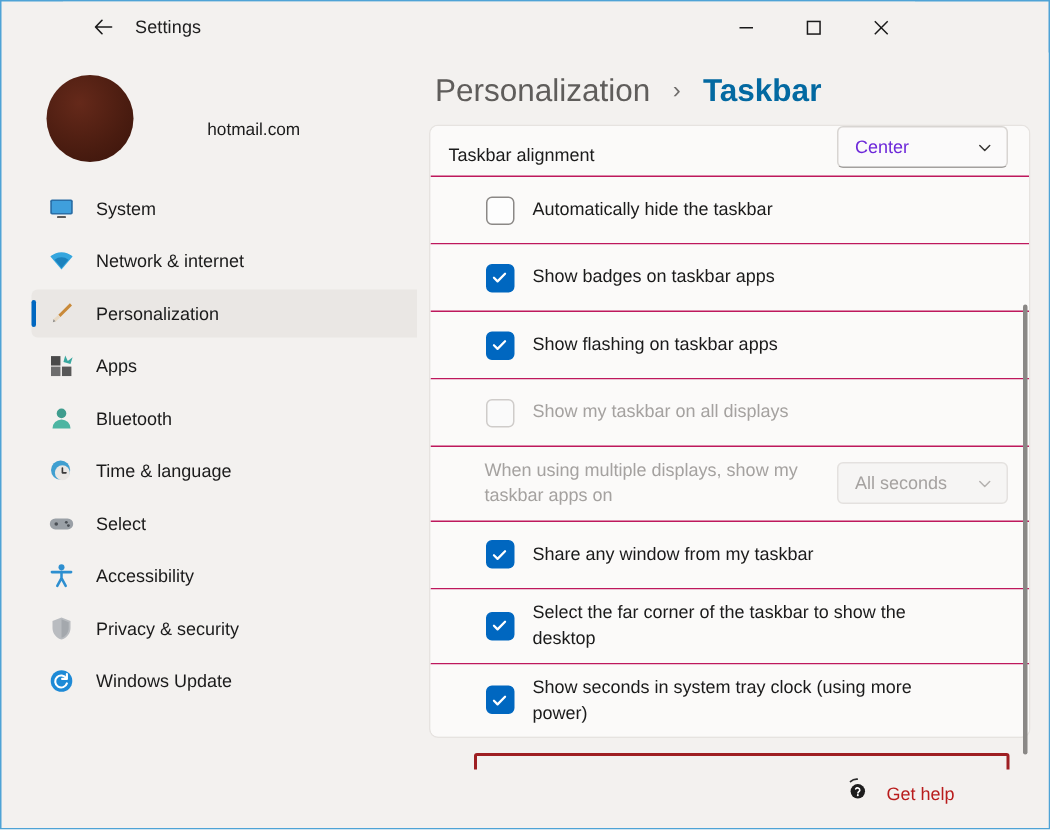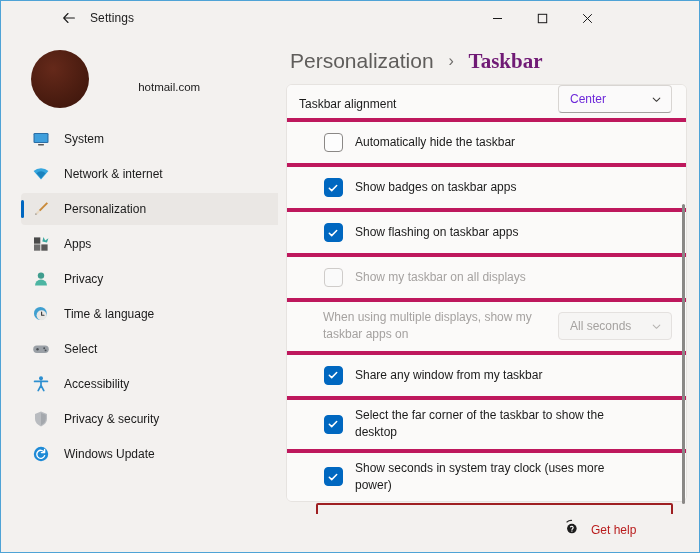--- a/index.html
+++ b/index.html
@@ -174,41 +174,41 @@
     background: #f3f1ef;
     overflow: hidden;
   }
   .breadcrumb {
     padding: 14px 0 10px 12px;
     font-size: 21px;
     white-space: nowrap;
   }
   .bc-parent { color: #5f5d5b; font-weight: 400; }
   .bc-sep { color: #6f6d6b; font-size: 16px; margin: 0 9px; vertical-align: 2px; }
-  .bc-current { color: #701a75; font-weight: 700; font-family: Liberation Serif, serif; }
+  .bc-current { color: #0369a1; font-weight: 700; }
 
   .scrollarea {
     position: relative;
     margin: 0 14px 0 8px;
     height: 430px;
     overflow: hidden;
   }
   .card {
     background: #fbfaf9;
     border: 1px solid #e6e3e0;
     border-radius: 6px;
     overflow: hidden;
   }
   .row {
     position: relative;
     display: flex;
     align-items: center;
     min-height: 45px;
     padding: 7px 14px 7px 12px;
-    border-bottom: 4px solid #be185d;
+    border-bottom: 1px solid #be185d;
     background: #fbfaf9;
   }
   .row:last-child { border-bottom: none; }
   .row.clipped-top {
     min-height: 20px;
     padding-top: 0;
     padding-bottom: 5px;
     align-items: flex-end;
   }
   .row .rowlabel {
@@ -400,21 +400,21 @@
         <span class="navlabel">Apps</span>
       </div>
 
       <div class="navitem">
         <span class="navicon">
           <svg width="18" height="18" viewBox="0 0 18 18">
             <circle cx="9" cy="5.6" r="3.2" fill="#3f9d8e"></circle>
             <path d="M3 15.6 A6 6 0 0 1 15 15.6 Z" fill="#4cb5a2"></path>
           </svg>
         </span>
-        <span class="navlabel">Privacy</span>
+        <span class="navlabel">Bluetooth</span>
       </div>
 
       <div class="navitem">
         <span class="navicon">
           <svg width="18" height="18" viewBox="0 0 18 18">
             <circle cx="8.4" cy="8.4" r="6.4" fill="#3f9fd0"></circle>
             <circle cx="9.6" cy="10.2" r="5" fill="#e9e7e4"></circle>
             <path d="M9.6 7 V10.2 H12" fill="none" stroke="#3a3a3a" stroke-width="1.1" stroke-linecap="round" stroke-linejoin="round"></path>
           </svg>
         </span>
@@ -561,21 +561,21 @@
         </div>
 
         <div class="row">
           <span class="cbwrap">
             <span class="cb checked">
               <svg width="12" height="12" viewBox="0 0 12 12">
                 <path d="M2.3 6.2 L4.7 8.6 L9.7 3.5" fill="none" stroke="#fff" stroke-width="1.5" stroke-linecap="round" stroke-linejoin="round"></path>
               </svg>
             </span>
           </span>
-          <span class="rowlabel" style="max-width:295px;">Show seconds in system tray clock (uses more power)</span>
+          <span class="rowlabel" style="max-width:295px;">Show seconds in system tray clock (using more power)</span>
         </div>
 
       </div>
 
       <div class="annotation"></div>
 
       <div class="scrollbar"></div>
     </div>
 
     <div class="footer">

